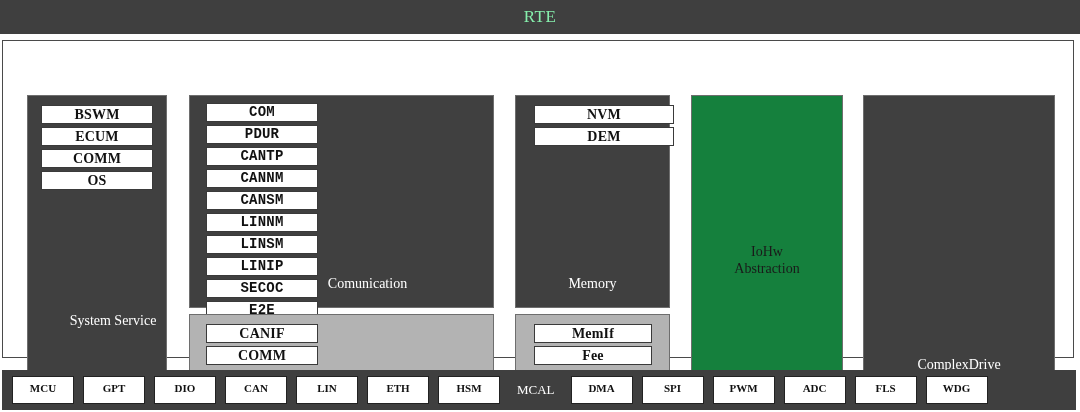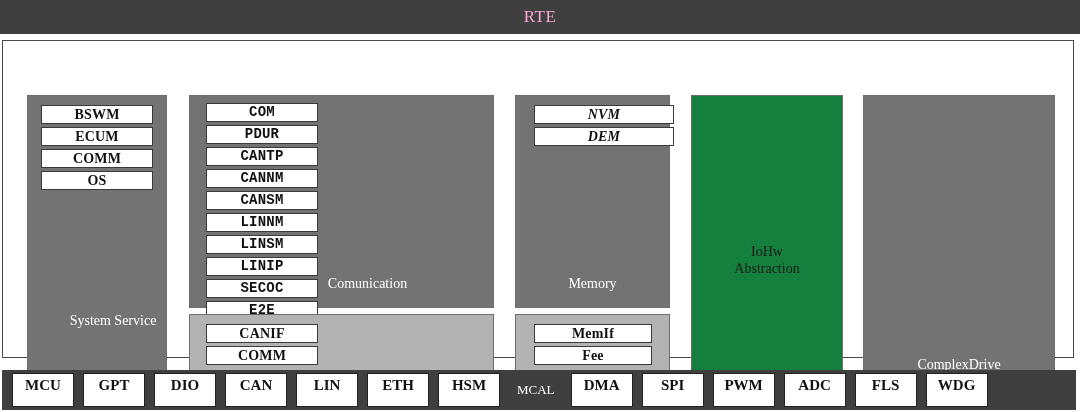--- a/index.html
+++ b/index.html
@@ -26,21 +26,21 @@
     left: 0;
     top: 0;
     width: 1080px;
     height: 34px;
     background: #3f3f3f;
     display: flex;
     align-items: center;
     justify-content: center;
   }
   .rte-bar .rte-label {
-    color: #f9a8d4;
+    color: #86efac;
     font-size: 17px;
     letter-spacing: 0.5px;
   }
 
   
   .bsw-container {
     position: absolute;
     left: 2px;
     top: 40px;
     width: 1072px;
@@ -49,21 +49,21 @@
     border: 1px solid #4a4a4a;
     box-sizing: border-box;
   }
 
   
   .block {
     position: absolute;
     box-sizing: border-box;
     border: 1px solid #6e6e6e;
   }
-  .block.dark  { background: #737373; }
+  .block.dark  { background: #404040; }
   .block.mid   { background: #b3b3b3; }
   .block.light { background: #15803d; }
 
   .block-label {
     position: absolute;
     width: 100%;
     text-align: center;
     font-size: 14px;
     line-height: 1.18;
   }
@@ -90,21 +90,21 @@
     font-size: 14px;
     color: #111111;
     font-weight: bold;
     letter-spacing: 0.2px;
   }
 
   
   .col-sys   .pill { width: 112px; }
   .col-com   .pill { width: 112px; }
   .col-comif .pill { width: 112px; }
-  .col-mem   .pill { width: 140px; font-style: italic; }
+  .col-mem   .pill { width: 140px; }
   .col-memif .pill { width: 118px; }
 
   
   #sys-service   { left: 24px;  top: 54px;  width: 140px; height: 298px; }
   #communication { left: 186px; top: 54px;  width: 305px; height: 213px; }
   #com-if        { left: 186px; top: 273px; width: 305px; height: 79px;  }
   #memory        { left: 512px; top: 54px;  width: 155px; height: 213px; }
   #mem-if        { left: 512px; top: 273px; width: 155px; height: 79px;  }
   #iohw          { left: 688px; top: 54px;  width: 152px; height: 298px; }
   #complexdrive  { left: 860px; top: 54px;  width: 192px; height: 298px; }
@@ -131,24 +131,24 @@
     background: #3f3f3f;
     box-sizing: border-box;
     display: flex;
     align-items: center;
     padding: 0 10px;
   }
   .mcal-chip {
     background: #ffffff;
     border: 1px solid #222222;
     box-sizing: border-box;
-    height: 34px;
+    height: 28px;
     line-height: 23px;
     text-align: center;
-    font-size: 15px;
+    font-size: 11px;
     font-weight: bold;
     color: #111111;
     margin-right: 9px;
     min-width: 62px;
     padding: 0 6px;
   }
   .mcal-label {
     color: #ffffff;
     font-size: 13px;
     margin: 0 16px 0 8px;

